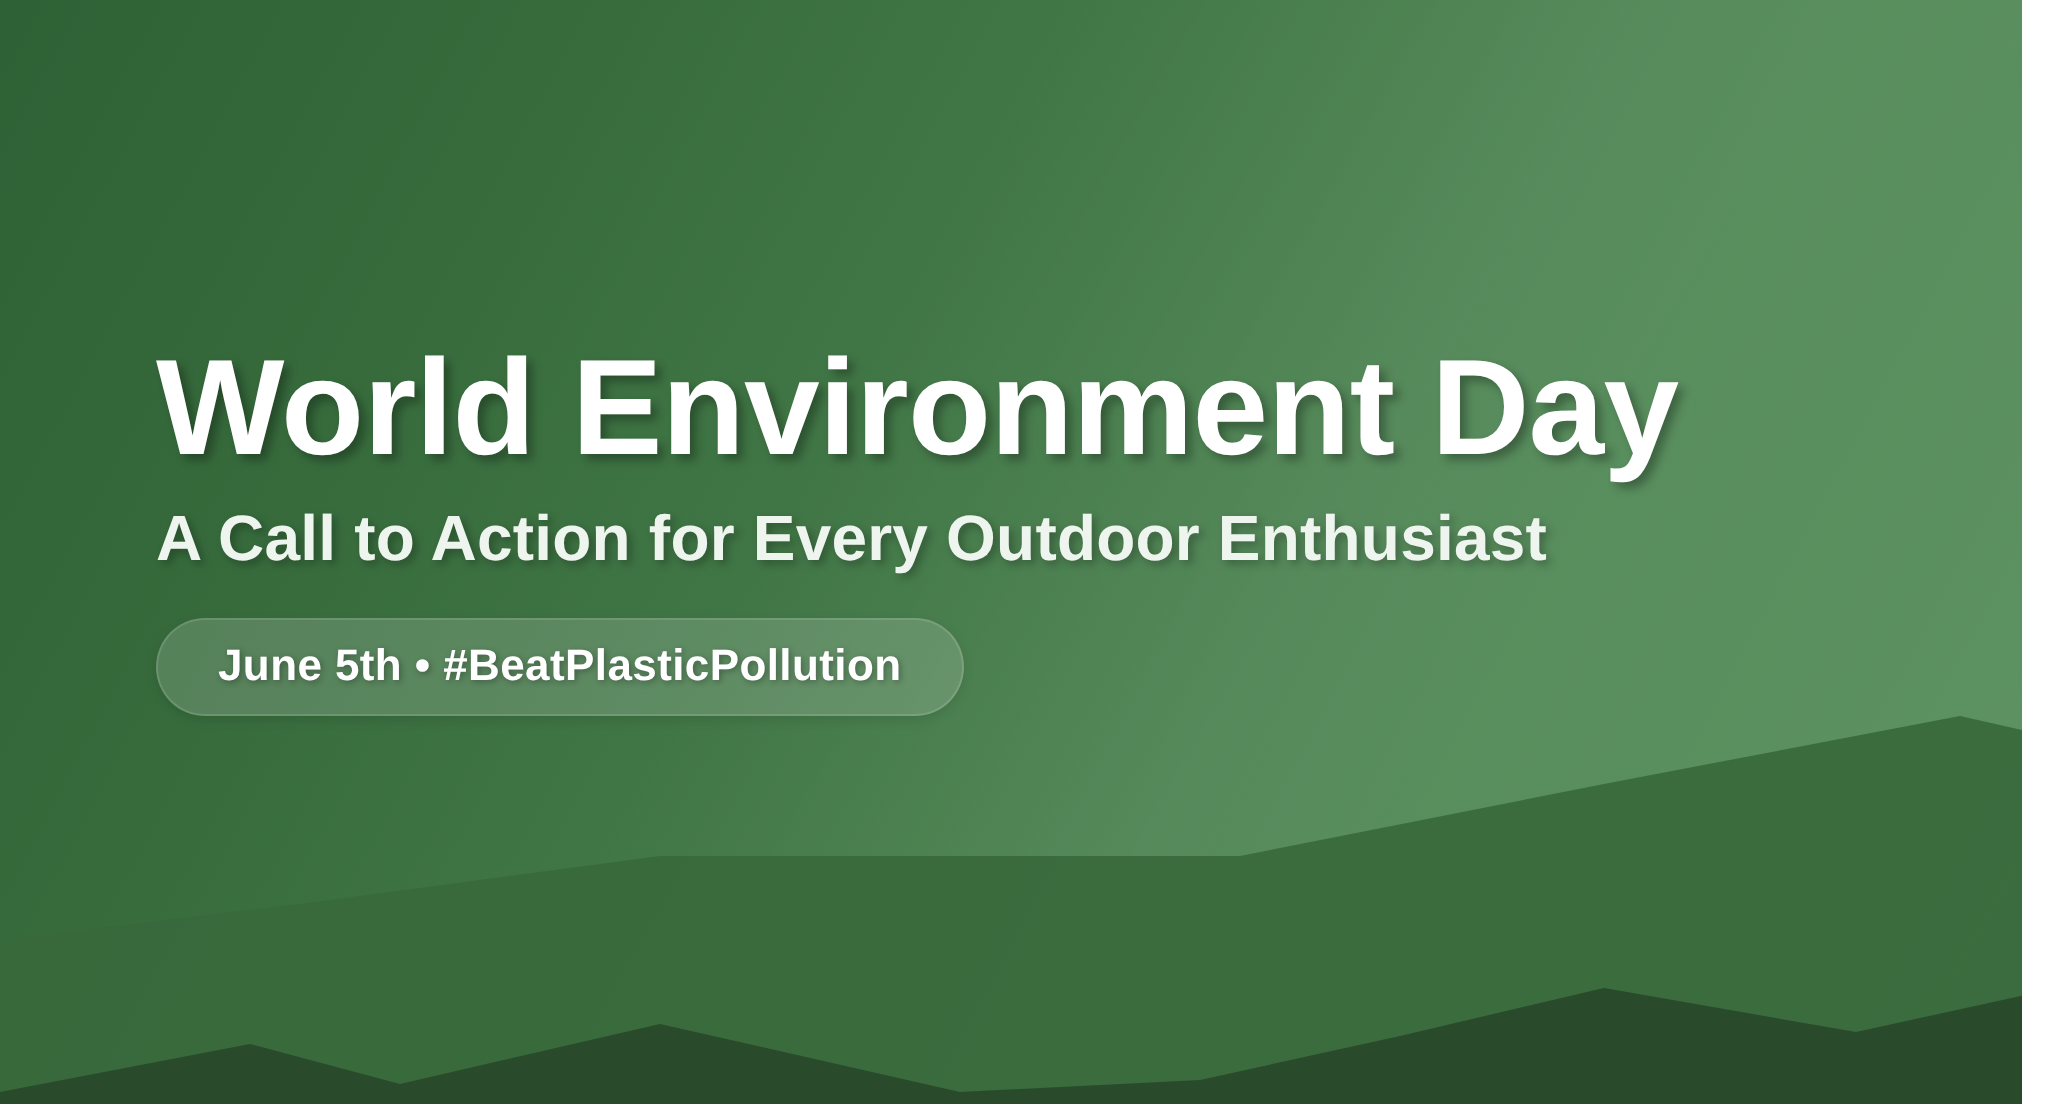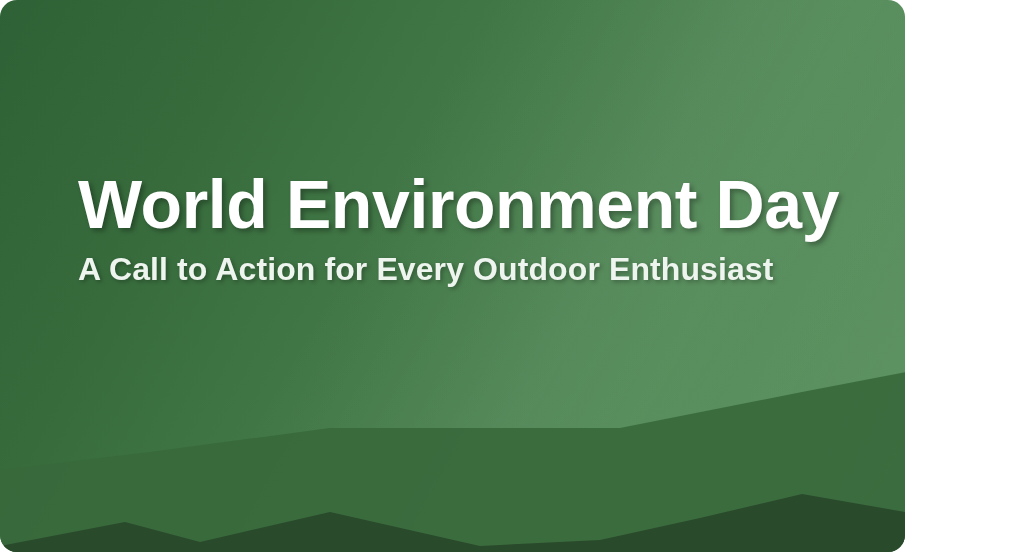--- a/index.html
+++ b/index.html
@@ -7,30 +7,29 @@
     margin: 0;
     padding: 0;
     background: #ffffff;
   }
   body {
     font-family: "Liberation Sans", sans-serif;
   }
 
   .banner {
     position: relative;
-    width: 905px;
+    width: 1011px;
     height: 552px;
     overflow: hidden;
     background: linear-gradient(118deg,
                 #2e6135 0%,
                 #376b3c 22%,
                 #447a49 48%,
                 #538a58 72%,
                 #5f9364 100%);
-    border-radius: 17px;
   }
 
   
   .sheen {
     position: absolute;
     inset: 0;
     background: linear-gradient(120deg,
                 rgba(255,255,255,0.00) 0%,
                 rgba(255,255,255,0.00) 40%,
                 rgba(255,255,255,0.055) 62%,
@@ -103,15 +102,16 @@
   <div class="sheen"></div>
 
   <svg class="mountains" viewBox="0 0 1024 552" preserveAspectRatio="none">
     <polygon fill="#38693c" fill-opacity="0.92" points="0,470 150,452 330,428 620,428 802,392 980,358 1024,368 1024,552 0,552"></polygon>
     <polygon fill="#2a4a2c" points="0,546 125,522 200,542 330,512 480,546 600,540 700,518 802,494 928,516 1024,495 1024,552 0,552"></polygon>
   </svg>
 
   <div class="content">
     <h1 class="headline">World Environment Day</h1>
     <p class="subhead">A Call to Action for Every Outdoor Enthusiast</p>
+    <div class="badge">June 5th • #BeatPlasticPollution</div>
   </div>
 
 </div>
 
 </body></html>

